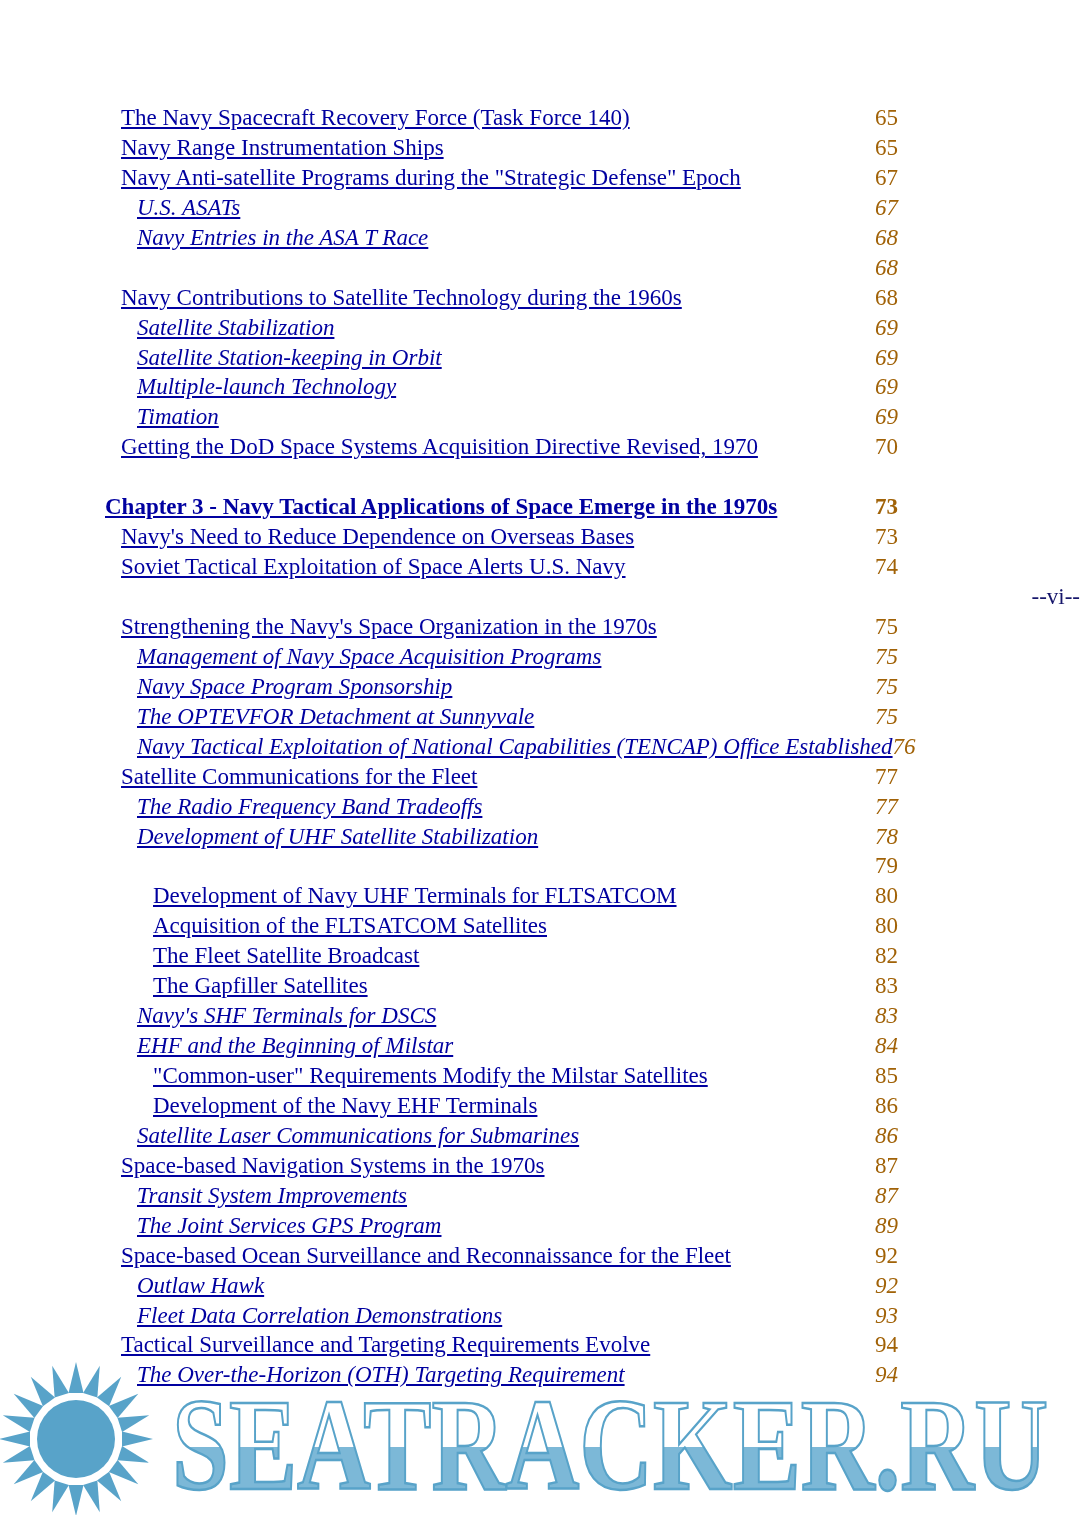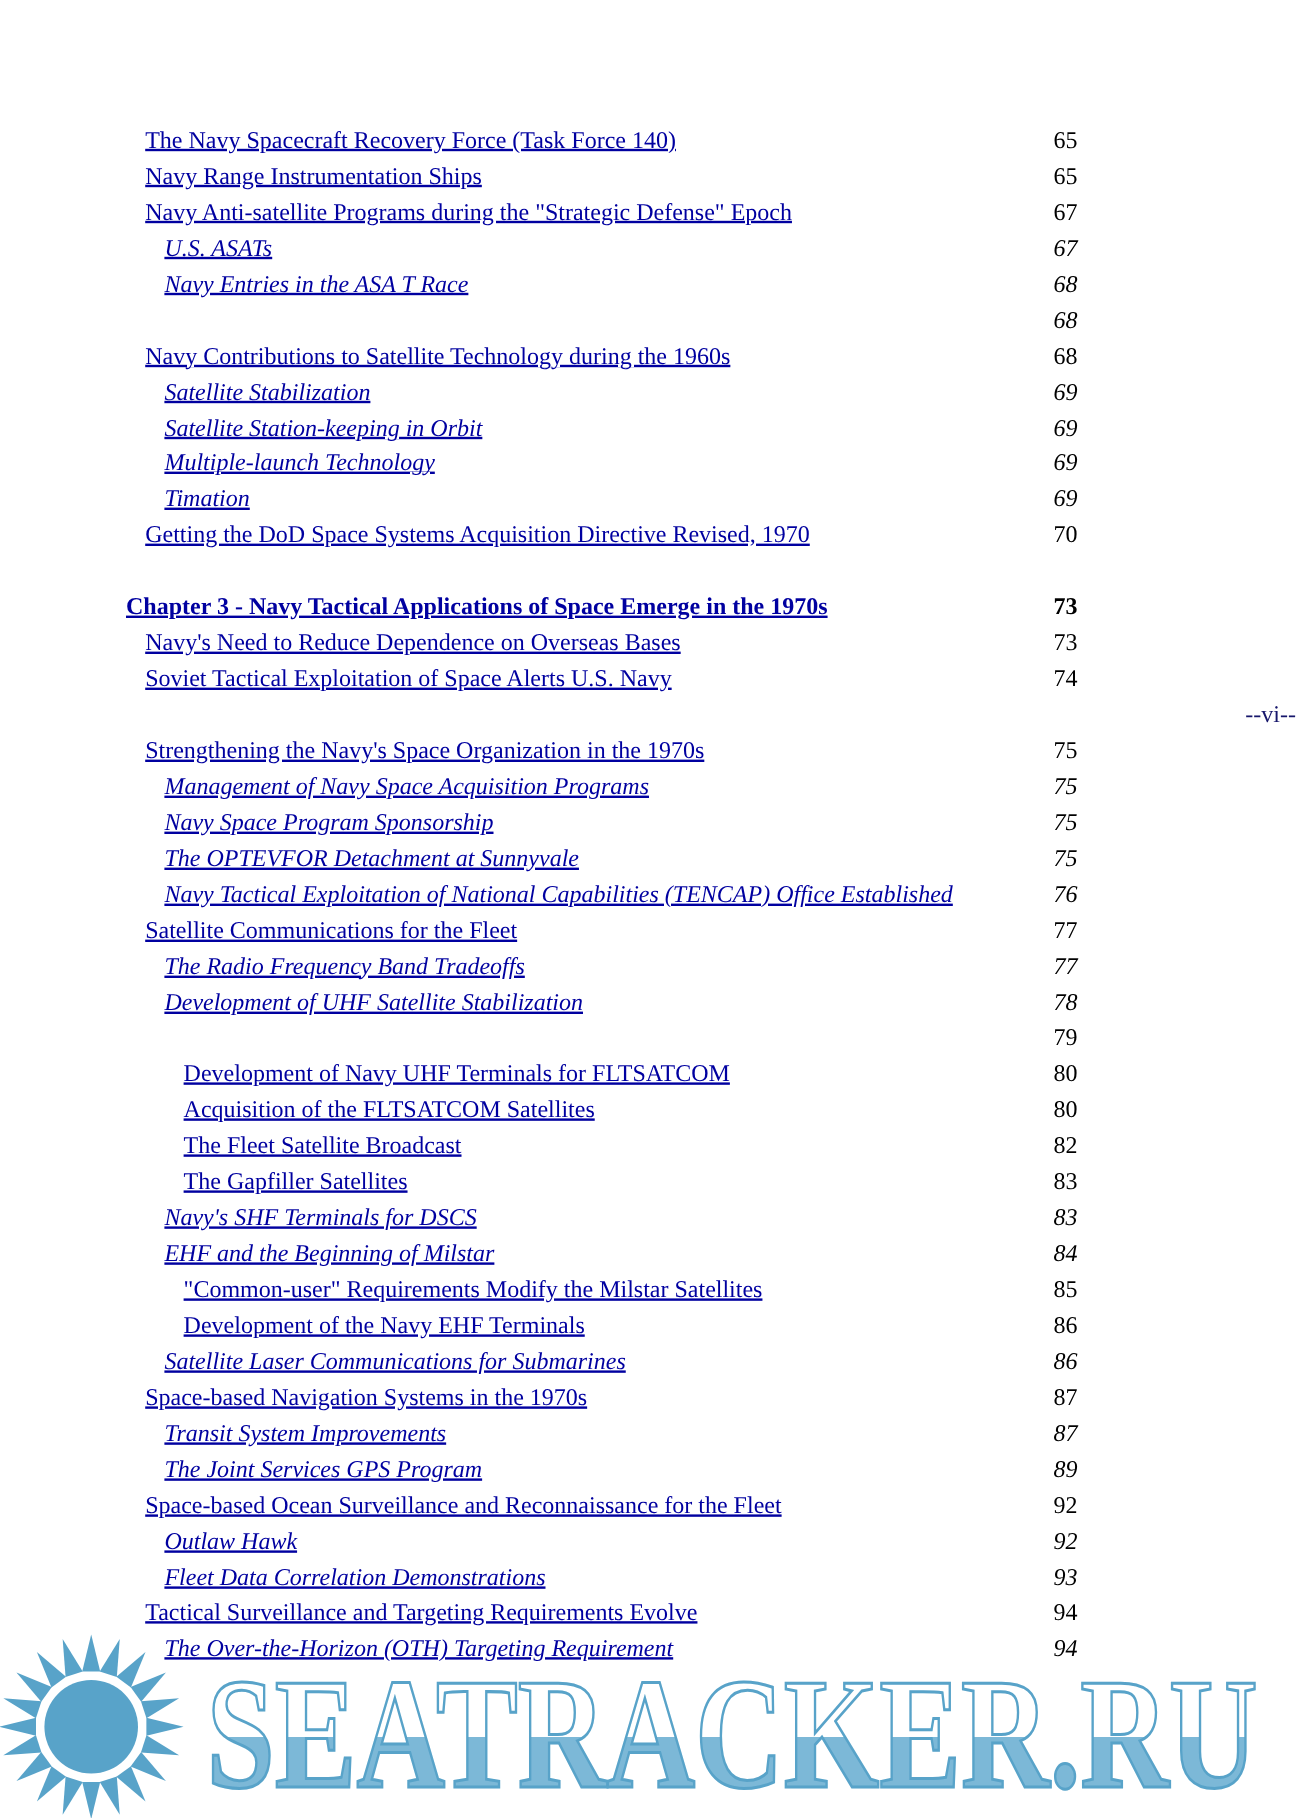--- a/index.html
+++ b/index.html
@@ -18,21 +18,21 @@
     position: absolute;
     top: 103px;
     left: 0;
     width: 1080px;
   }
   .toc-row {
     display: flex;
     align-items: baseline;
     height: 29.95px;
     line-height: 29.95px;
-    font-size: 20px;
+    font-size: 23px;
     padding-right: 182px;
     white-space: nowrap;
   }
   .toc-row.gap {  }
   .toc-row.center {
     padding-right: 0;
     justify-content: flex-end;
     color: #16166b;
   }
   .level-0 { padding-left: 105px; }
@@ -41,21 +41,21 @@
   .level-3 { padding-left: 153px; }
   .style-italic { font-style: italic; }
   .style-chapter { font-weight: bold; }
   .toc-link {
     color: #0000a0;
     text-decoration: underline;
     cursor: pointer;
   }
   .toc-page {
     margin-left: auto;
-    color: #000000;
+    color: #a16207;
   }
   #watermark {
     position: absolute;
     left: 0;
     top: 1355px;
     width: 1080px;
     height: 160px;
     pointer-events: none;
   }
 </style>

